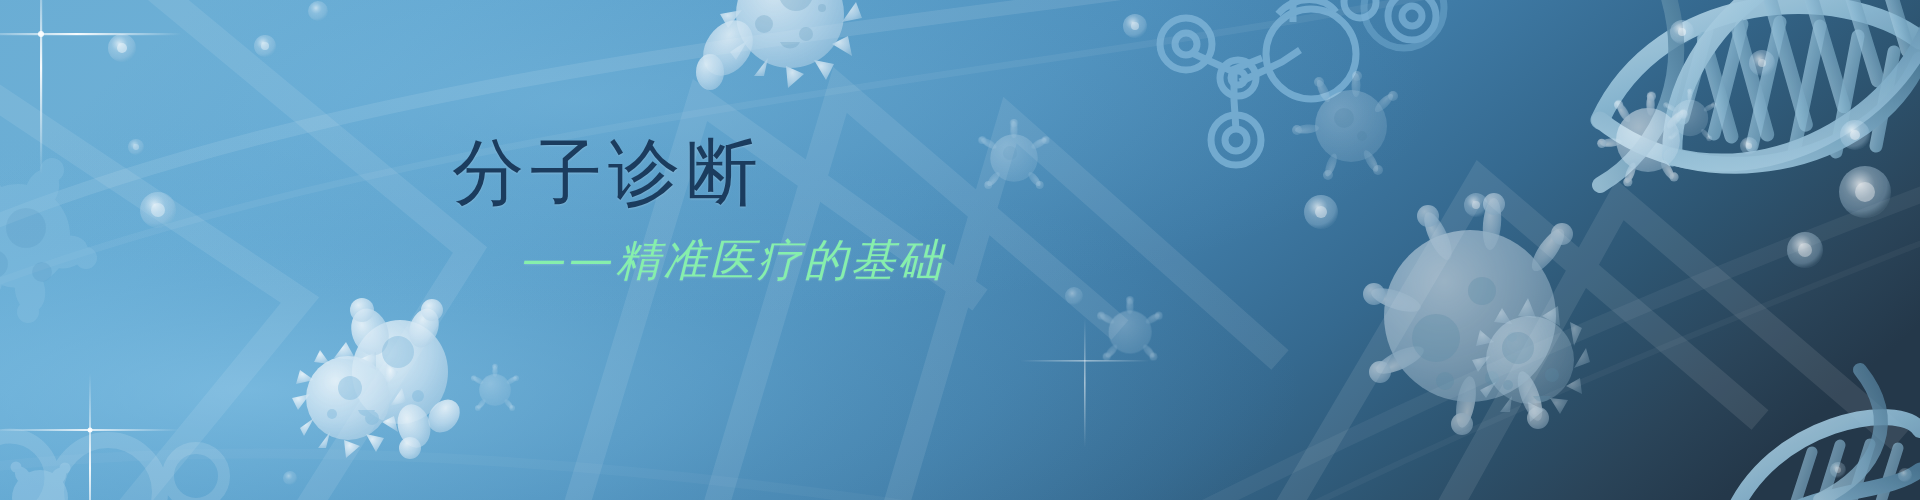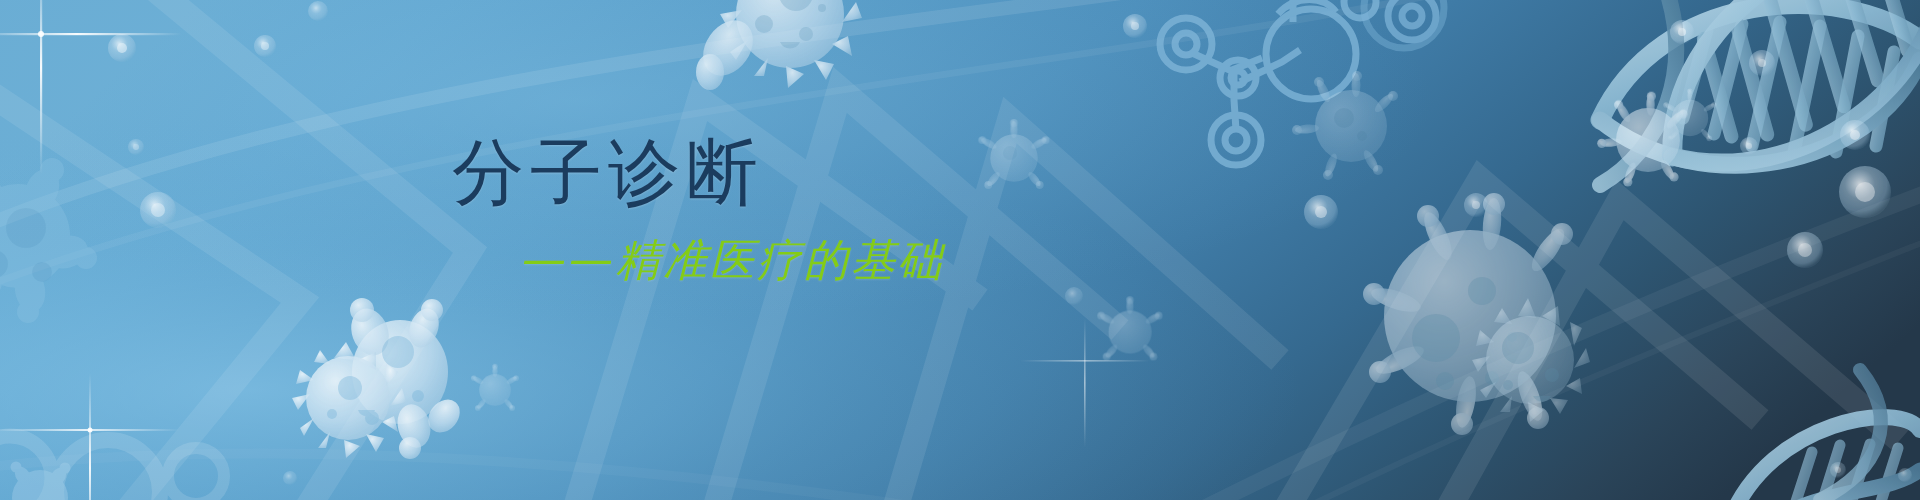--- a/index.html
+++ b/index.html
@@ -30,21 +30,21 @@
     white-space:nowrap;
     text-shadow:0 1px 2px rgba(255,255,255,0.18);
   }
   #sub-title {
     position:absolute;
     left:522px; top:238px;
     font-family:"DejaVu Sans","Liberation Sans",sans-serif;
     font-size:44px;
     line-height:1;
     letter-spacing:3px;
-    color:#84cc16;
+    color:#86efac;
     font-style:italic;
     white-space:nowrap;
     text-shadow:0 1px 2px rgba(255,255,255,0.15);
   }
 </style>
 </head>
 <body>
 
 <div id="banner">
 

